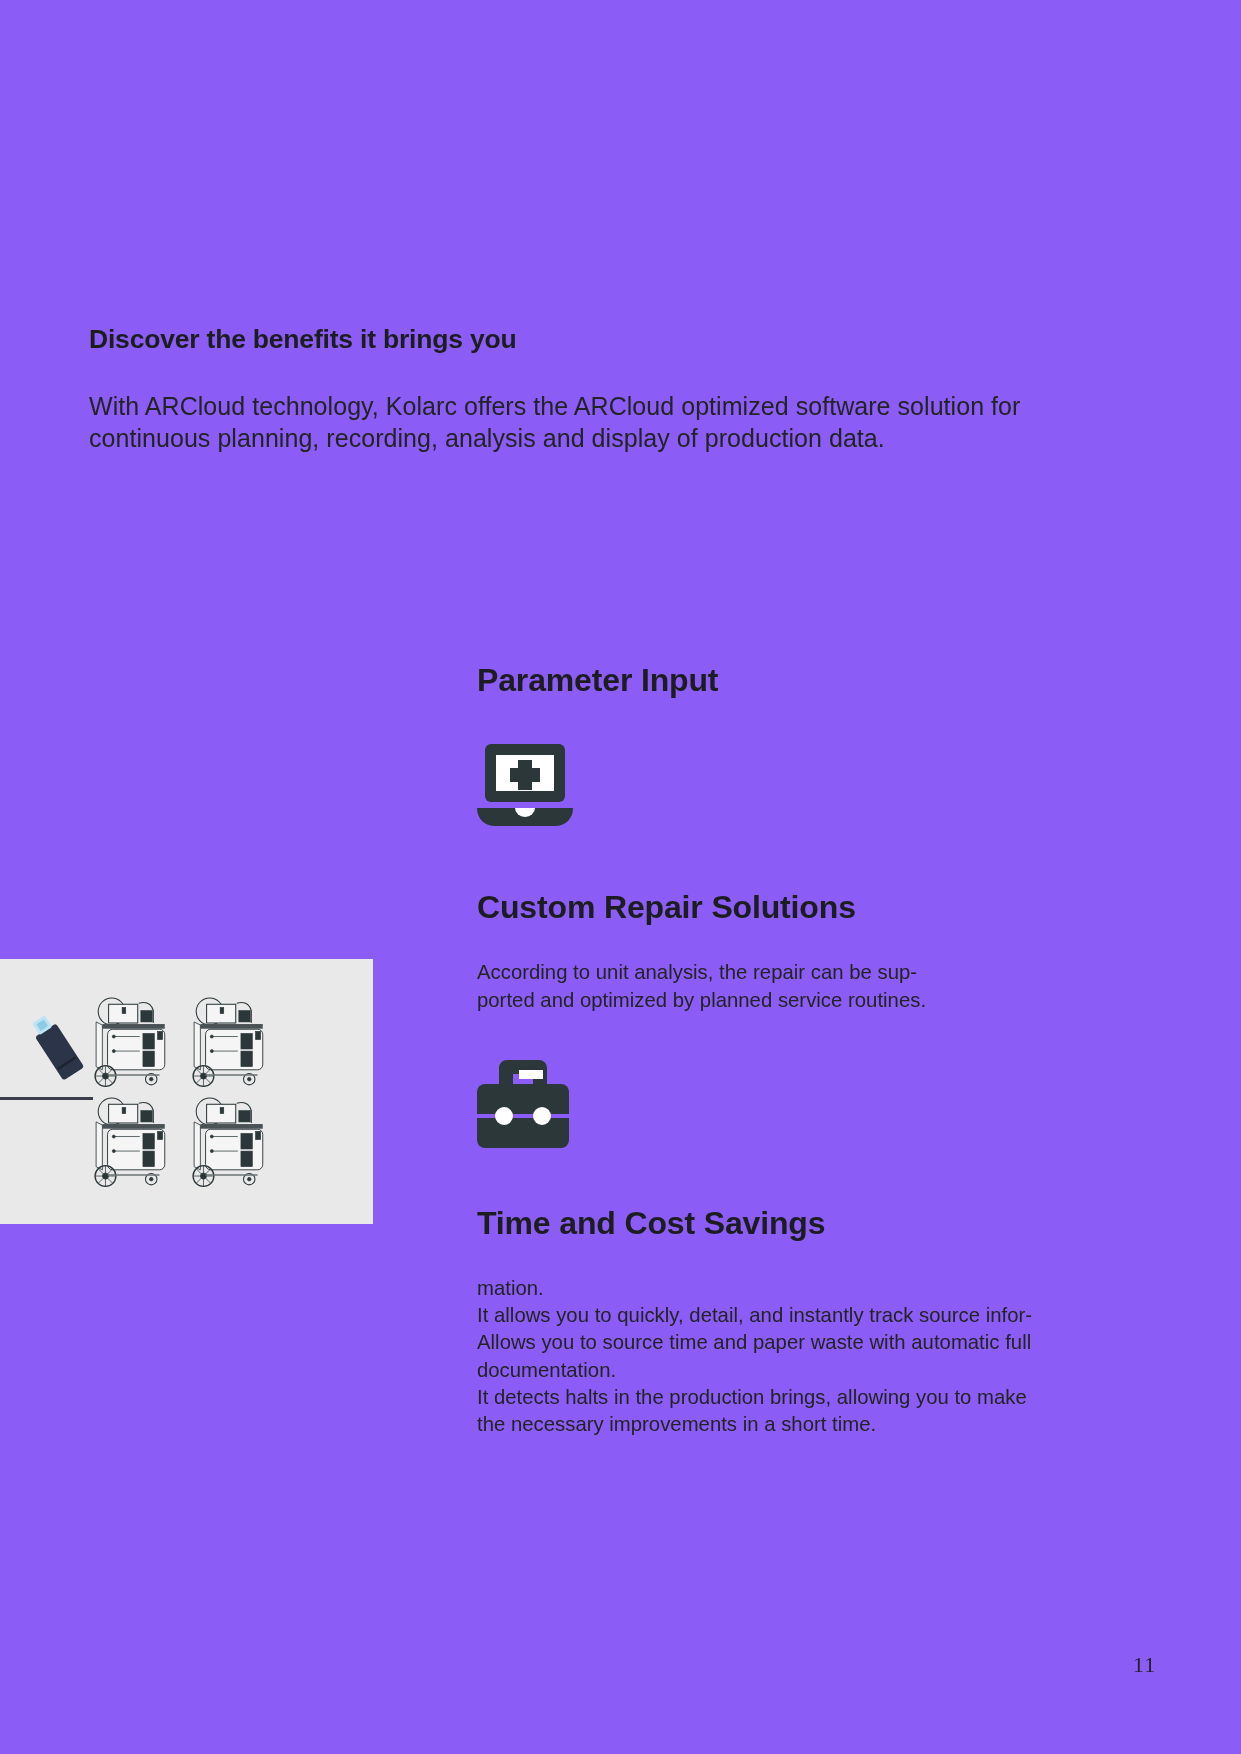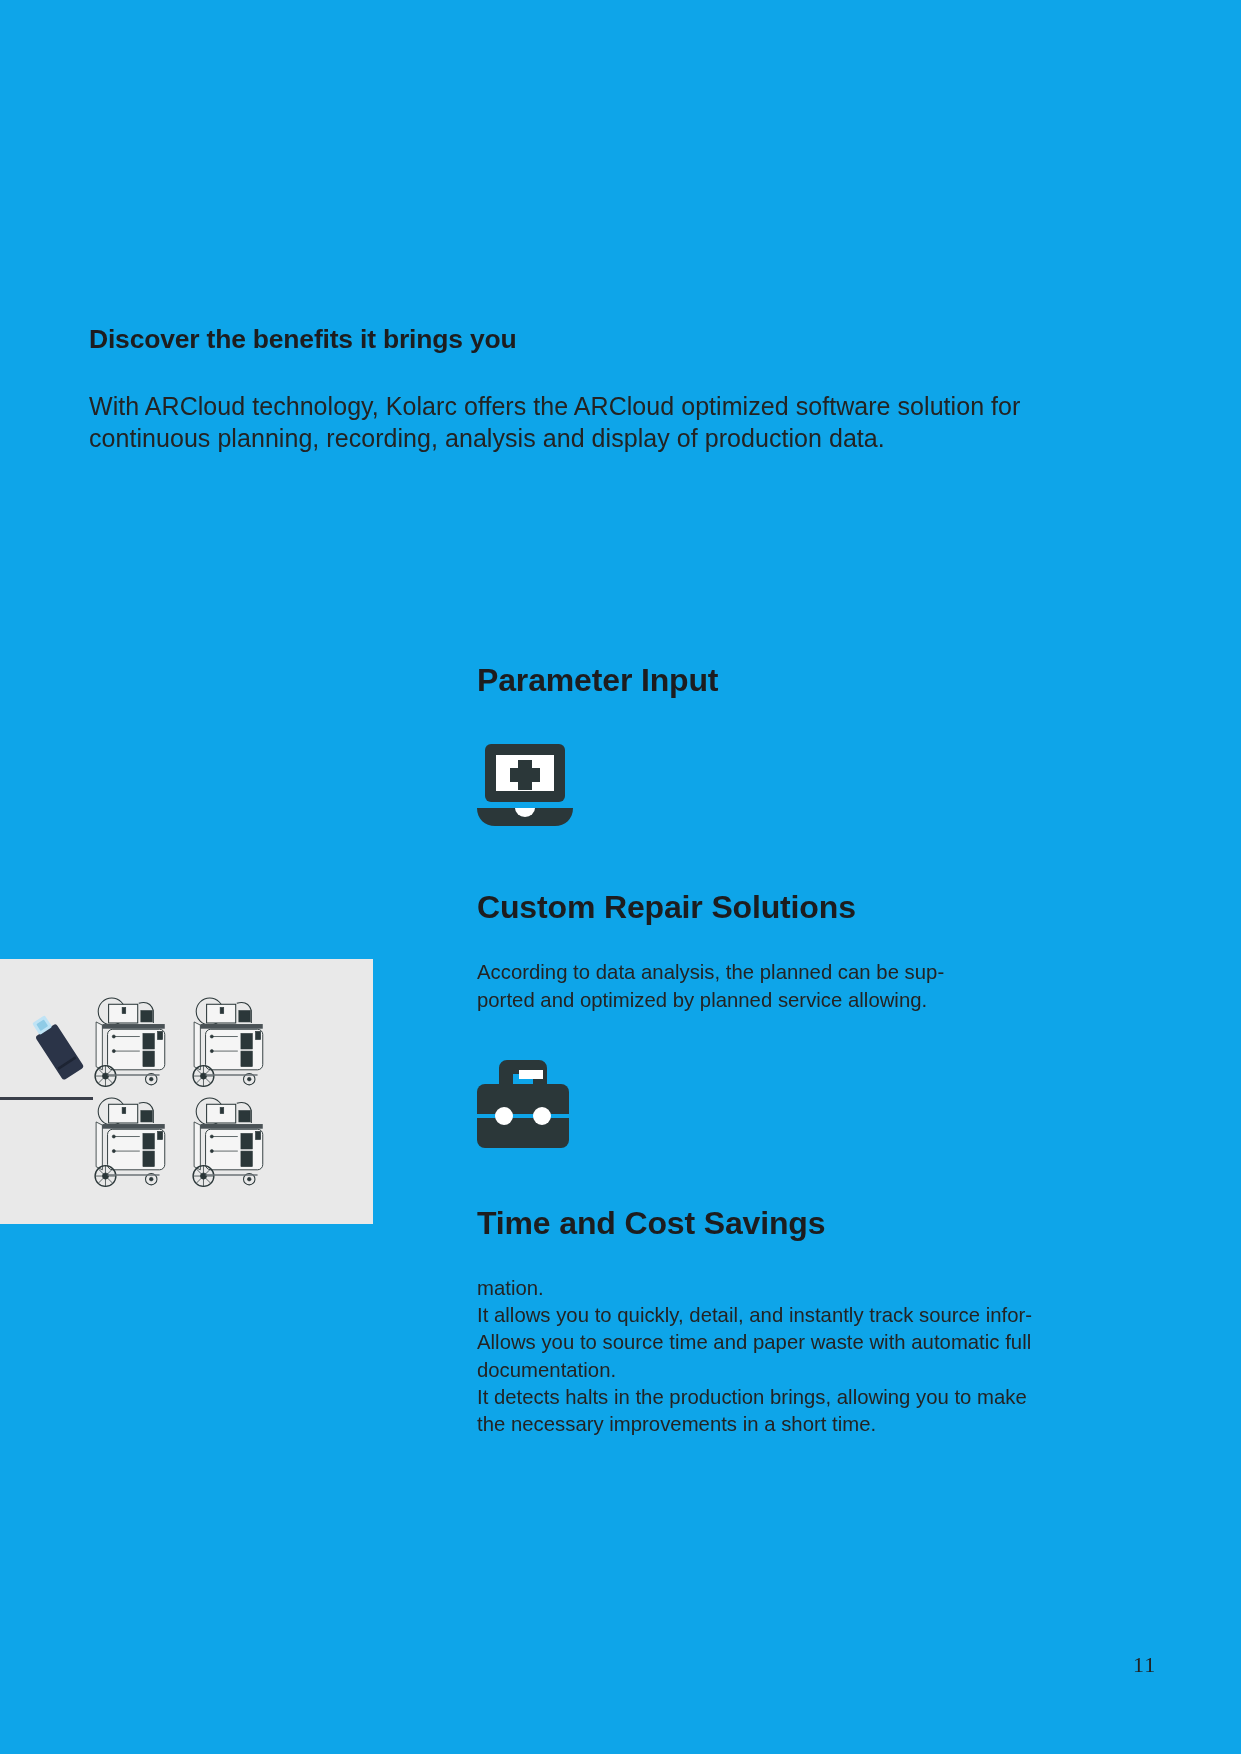--- a/index.html
+++ b/index.html
@@ -13,21 +13,21 @@
     position: relative;
     overflow: hidden;
     font-family: "Liberation Sans", sans-serif;
     color: #1a1a1a;
     -webkit-font-smoothing: antialiased;
   }
 
   .page {
     position: absolute;
     inset: 0;
-    background: #0ea5e9;
+    background: #8b5cf6;
   }
 
   
   .intro {
     position: absolute;
     left: 89px;
     top: 325px;
     width: 1010px;
   }
   .intro-heading {
@@ -131,22 +131,22 @@
           <path d="M0 66 h96 c0 11 -8 18 -18 18 h-60 c-10 0 -18 -7 -18 -18 z" fill="#2b3739"></path>
 
           <path d="M38 66 a10 9 0 0 0 20 0 z" fill="#ffffff"></path>
         </svg>
       </div>
     </section>
 
     <section class="benefit">
       <h2 class="benefit-title">Custom Repair Solutions</h2>
       <p class="benefit-body">
-        <span class="ln">According to data analysis, the planned can be sup-</span>
-        <span class="ln">ported and optimized by planned service allowing.</span>
+        <span class="ln">According to unit analysis, the repair can be sup-</span>
+        <span class="ln">ported and optimized by planned service routines.</span>
       </p>
       <div class="icon-wrap">
         <svg width="92" height="90" viewBox="0 0 92 90" aria-hidden="true">
 
           <path d="M30 2 h32 a8 8 0 0 1 8 8 v16 h-14 v-10 h-20 v10 h-14 v-16 a8 8 0 0 1 8 -8 z" fill="#2b3739"></path>
 
           <rect x="42" y="12" width="24" height="9" fill="#ffffff"></rect>
 
           <path d="M8 26 h76 a8 8 0 0 1 8 8 v22 h-92 v-22 a8 8 0 0 1 8 -8 z" fill="#2b3739"></path>
 

